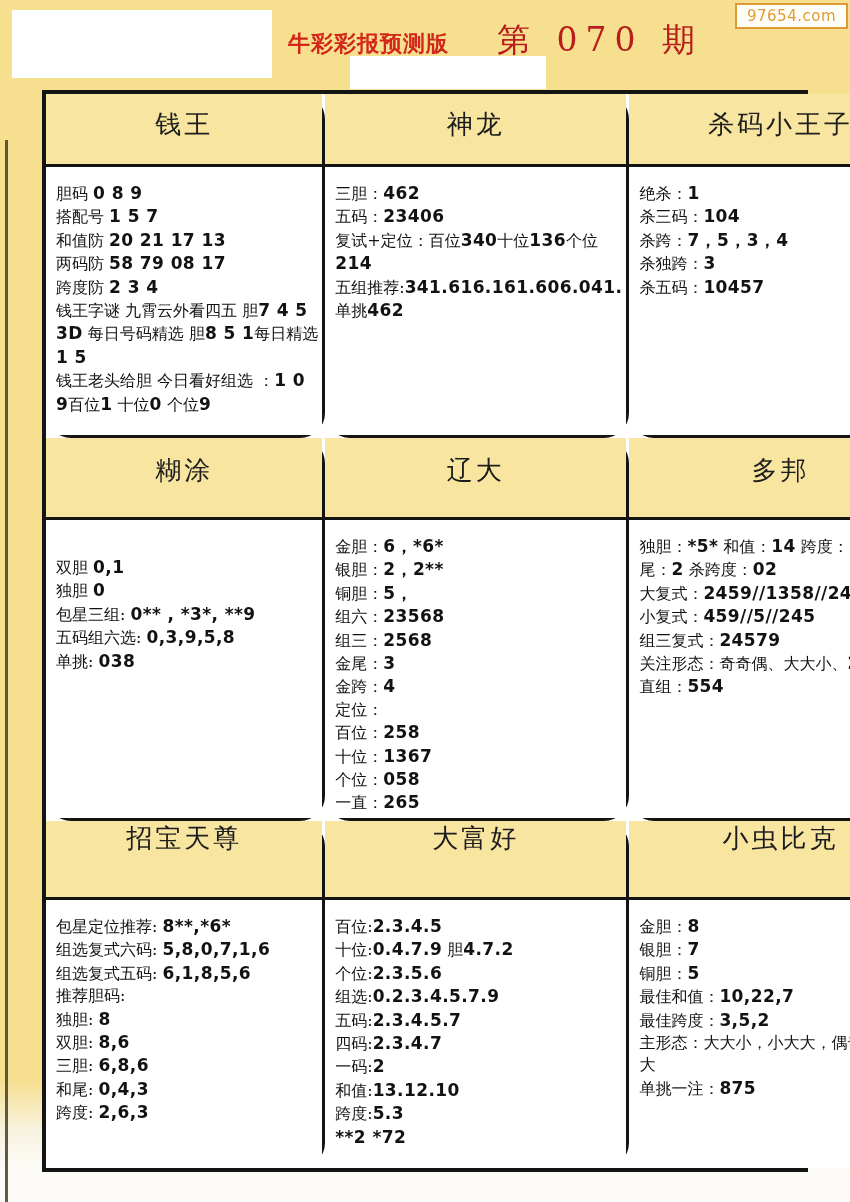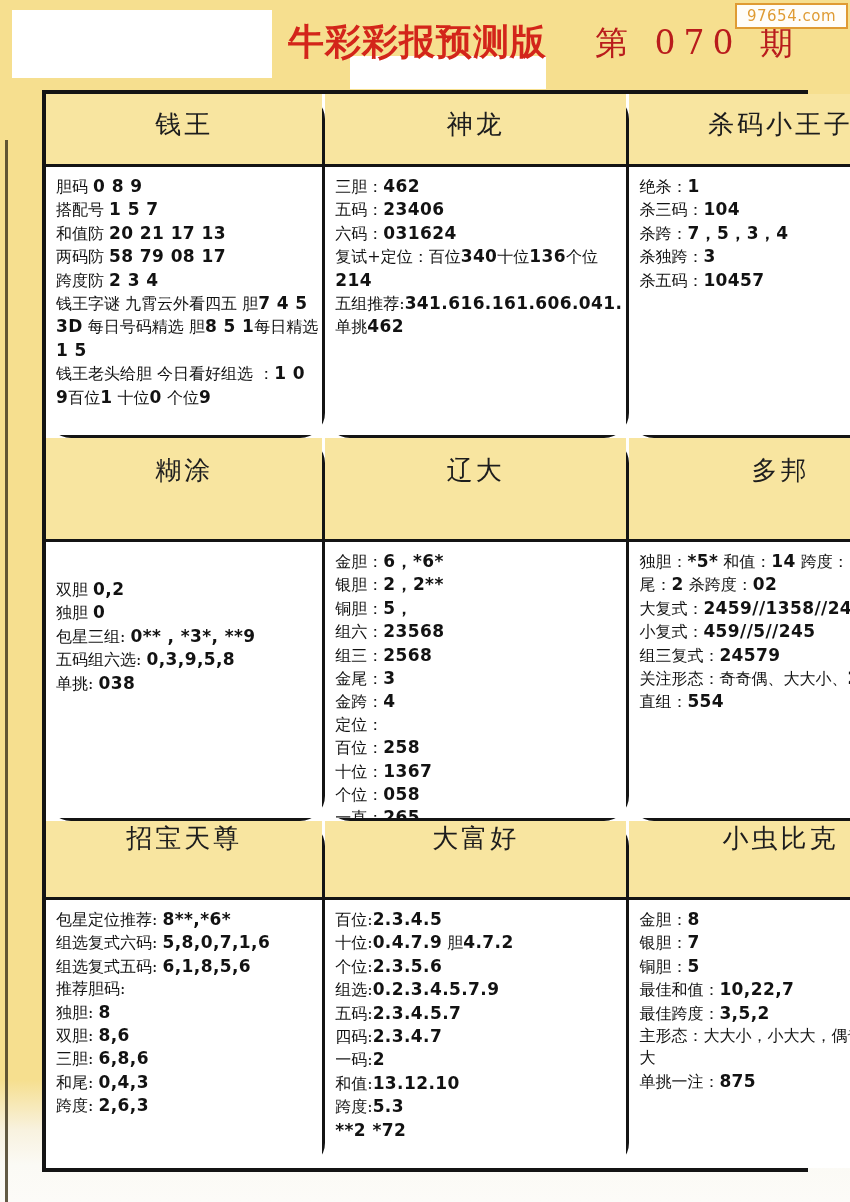--- a/index.html
+++ b/index.html
@@ -20,21 +20,21 @@
   }
   .topbox-center {
     position: absolute; left: 350px; top: 56px; width: 196px; height: 33px;
     background: #ffffff;
   }
   .title-row {
     position: absolute; left: 288px; top: 18px;
     display: flex; align-items: baseline; white-space: nowrap;
   }
   .title-red {
-    color: #d3251a; font-size: 36px; font-weight: bold; letter-spacing: 1px;
+    color: #d3251a; font-size: 22px; font-weight: bold; letter-spacing: 1px;
     font-family: "DejaVu Sans", sans-serif;
   }
   .title-issue {
     color: #b91c1c; font-size: 33px; margin-left: 48px; letter-spacing: 8px;
     font-family: "DejaVu Serif", serif;
   }
   .watermark {
     position: absolute; top: 3px; right: 2px;
     border: 2px solid #df9b33; background: #fffdf8; color: #df9b33;
     font-size: 15px; padding: 2px 10px; letter-spacing: .5px; text-align: right;
@@ -48,25 +48,25 @@
   }
   .panel { display: flex; flex-direction: column; border-right: 3px solid #141414; border-bottom: 3px solid #141414; border-radius: 25px; }
   .panel.col3 { border-right: none; }
   .panel.row3 { border-bottom: none; }
   .panel-header {
     background: #f8e5a0; border-bottom: 3px solid #141414;
     text-align: center; color: #1d1d1d;
     font-family: "DejaVu Serif", serif; font-size: 26px; letter-spacing: 3px;
   }
   .row1 .panel-header { height: 73px; padding-top: 13px; }
-  .row2 .panel-header { height: 104px; padding-top: 15px; }
+  .row2 .panel-header { height: 82px; padding-top: 15px; }
   .row3 .panel-header { height: 79px; padding-top: 0; }
   .panel-body {
     flex: 1; background: #ffffff; overflow: hidden;
-    padding: 8px 4px 0 10px; color: #121212;
+    padding: 15px 4px 0 10px; color: #121212;
   }
   .tall-pad .panel-body { padding-top: 36px; }
   .line { white-space: nowrap; line-height: 22.4px; }
   .seg-n { font-family: "DejaVu Serif", serif; font-size: 16px; }
   .seg-b { font-family: "DejaVu Sans", sans-serif; font-weight: bold; font-size: 17px; letter-spacing: .4px; }
 </style>
 </head>
 <body>
 
 <div class="left-edge"></div>
@@ -96,21 +96,20 @@
         <div class="line"><span class="seg-n">钱王老头给胆 今日看好组选 ：</span><span class="seg-b">1 0</span></div>
         <div class="line"><span class="seg-b">9</span><span class="seg-n">百位</span><span class="seg-b">1</span><span class="seg-n"> 十位</span><span class="seg-b">0</span><span class="seg-n"> 个位</span><span class="seg-b">9</span></div>
       </div>
   </div>
 
   <div class="panel row1 col2">
     <div class="panel-header">神龙</div>
     <div class="panel-body">
         <div class="line"><span class="seg-n">三胆：</span><span class="seg-b">462</span></div>
         <div class="line"><span class="seg-n">五码：</span><span class="seg-b">23406</span></div>
-        <div class="line"><span class="seg-n">六码：</span><span class="seg-b">031624</span></div>
         <div class="line"><span class="seg-n">复试+定位：百位</span><span class="seg-b">340</span><span class="seg-n">十位</span><span class="seg-b">136</span><span class="seg-n">个位</span></div>
         <div class="line"><span class="seg-b">214</span></div>
         <div class="line"><span class="seg-n">五组推荐:</span><span class="seg-b">341.616.161.606.041.</span></div>
         <div class="line"><span class="seg-n">单挑</span><span class="seg-b">462</span></div>
       </div>
   </div>
 
   <div class="panel row1 col3">
     <div class="panel-header">杀码小王子</div>
     <div class="panel-body">
@@ -118,21 +117,21 @@
         <div class="line"><span class="seg-n">杀三码：</span><span class="seg-b">104</span></div>
         <div class="line"><span class="seg-n">杀跨：</span><span class="seg-b">7，5，3，4</span></div>
         <div class="line"><span class="seg-n">杀独跨：</span><span class="seg-b">3</span></div>
         <div class="line"><span class="seg-n">杀五码：</span><span class="seg-b">10457</span></div>
       </div>
   </div>
 
   <div class="panel row2 col1 tall-pad">
     <div class="panel-header">糊涂</div>
     <div class="panel-body">
-        <div class="line"><span class="seg-n">双胆 </span><span class="seg-b">0,2</span></div>
+        <div class="line"><span class="seg-n">双胆 </span><span class="seg-b">0,1</span></div>
         <div class="line"><span class="seg-n">独胆 </span><span class="seg-b">0</span></div>
         <div class="line"><span class="seg-n">包星三组: </span><span class="seg-b">0** , *3*, **9</span></div>
         <div class="line"><span class="seg-n">五码组六选: </span><span class="seg-b">0,3,9,5,8</span></div>
         <div class="line"><span class="seg-n">单挑: </span><span class="seg-b">038</span></div>
       </div>
   </div>
 
   <div class="panel row2 col2">
     <div class="panel-header">辽大</div>
     <div class="panel-body">

